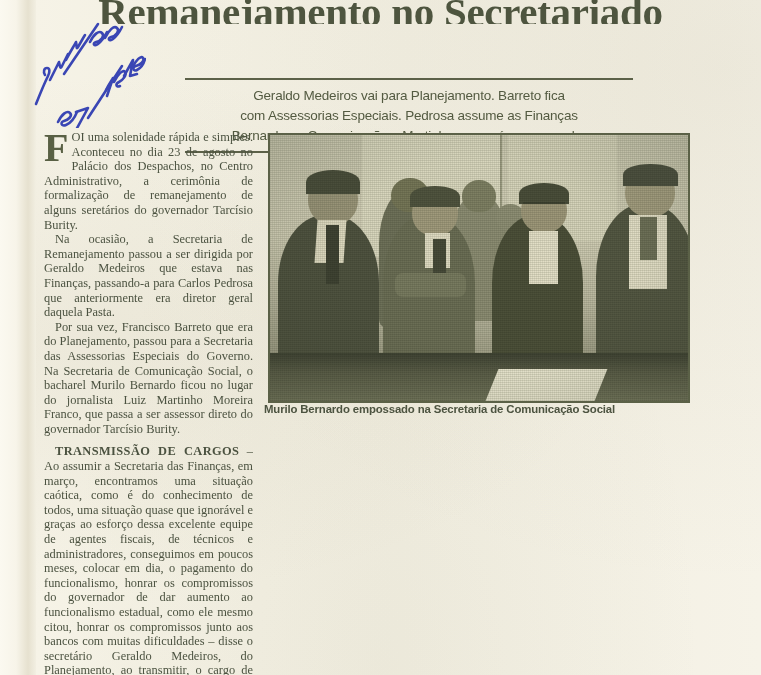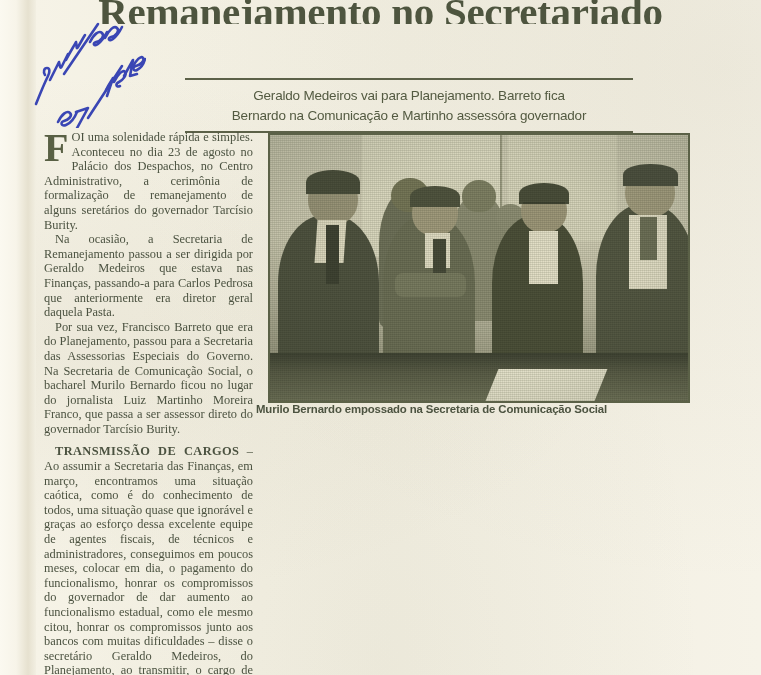--- a/index.html
+++ b/index.html
@@ -151,21 +151,21 @@
     pointer-events: none;
   }
   .vignette {
     position: absolute; inset: 0;
     background: radial-gradient(ellipse at 50% 45%, rgba(0,0,0,0) 45%, rgba(60,65,48,0.18) 100%);
     pointer-events: none;
   }
 
   
   #caption {
-    left: 256px; top: 403px;
+    left: 264px; top: 403px;
     width: 430px;
     font-family: "Liberation Sans", sans-serif;
     font-size: 11.4px;
     font-weight: bold;
     color: #4c5340;
     letter-spacing: -0.15px;
     white-space: nowrap;
   }
 
   
@@ -181,20 +181,21 @@
 <div id="scan">
 
   <div id="left-edge" class="layer"></div>
 
   <div id="headline" class="layer">Remanejamento no Secretariado</div>
 
   <div id="subhead-block" class="layer">
     <div class="rule"></div>
     <div id="subhead-text">
       <div>Geraldo Medeiros vai para Planejamento. Barreto fica</div>
+      <div>com Assessorias Especiais. Pedrosa assume as Finanças</div>
       <div>Bernardo na Comunicação e Martinho assessóra governador</div>
     </div>
     <div class="rule"></div>
   </div>
 
   <div id="handwriting" class="layer">
     <svg width="140" height="120" viewBox="0 0 140 120">
       <g fill="none" stroke="#3a46b4" stroke-width="2.6" stroke-linecap="round" stroke-linejoin="round">
 
         <path d="M30 96 C34 86, 38 76, 42 68 C44 64, 44 60, 41 60 C38 60, 37 64, 39 67"></path>

